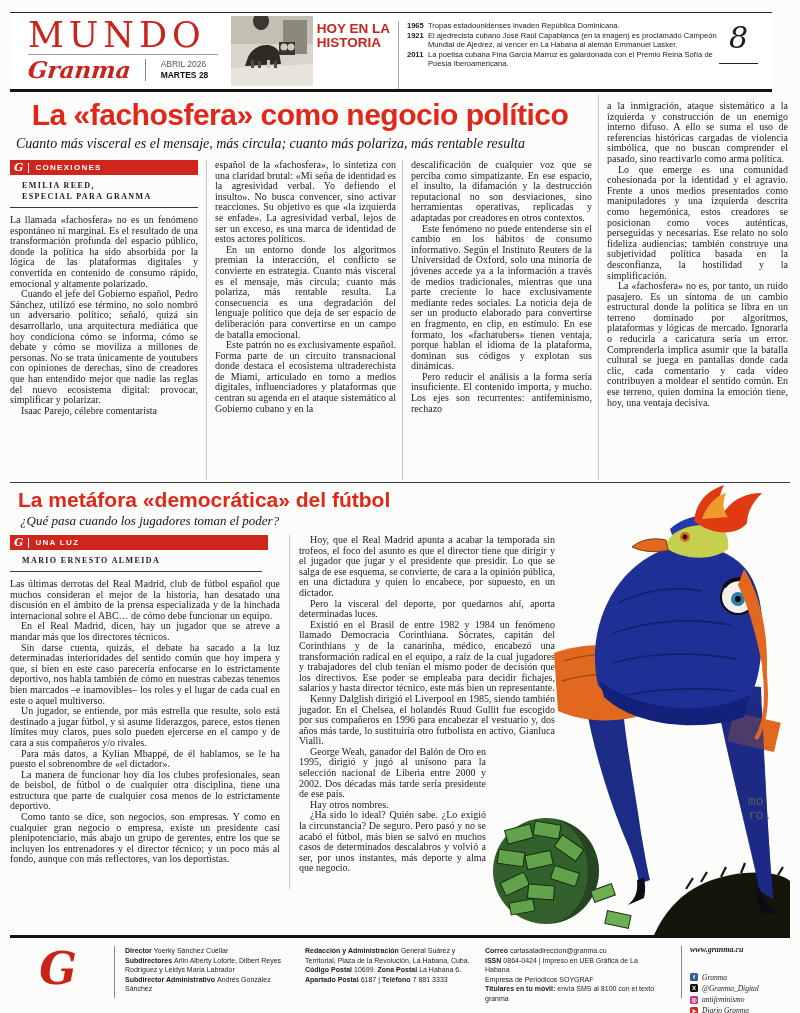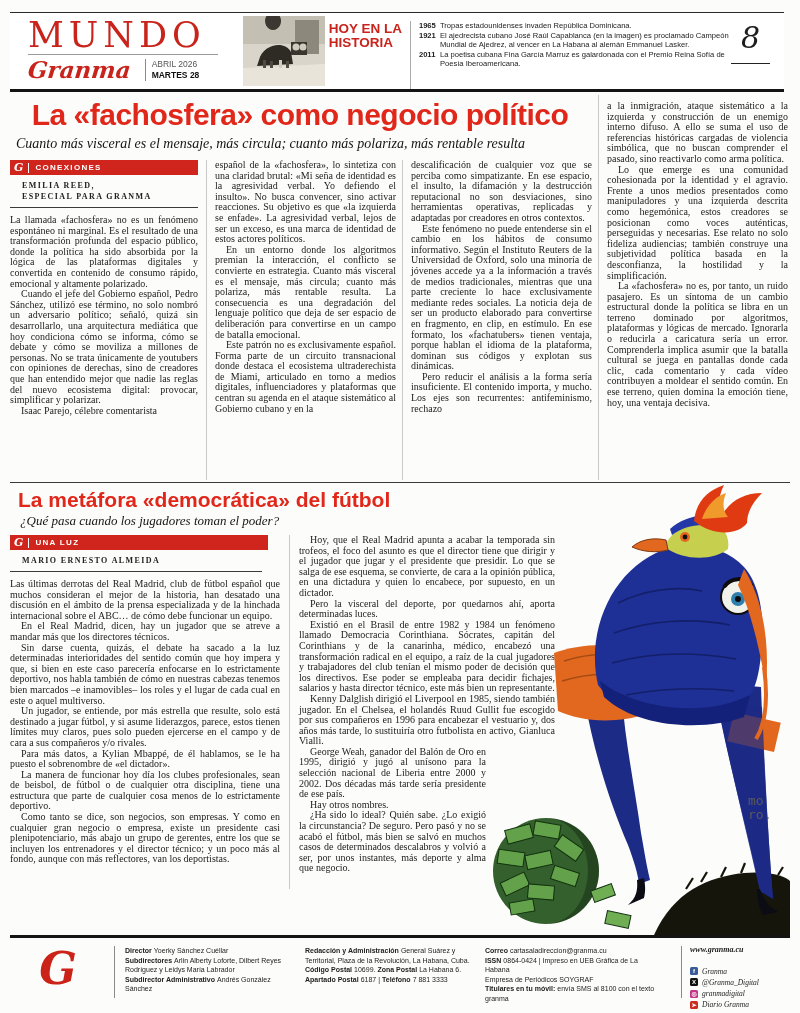--- a/index.html
+++ b/index.html
@@ -1,29 +1,29 @@
 <!DOCTYPE html>
 <html><head>
 <meta charset="utf-8">
 <style>
   html,body{margin:0;padding:0;background:#e8e8e6;}
   .page{position:relative;width:800px;height:1013px;background:#fcfcfa;overflow:hidden;
         font-family:"Liberation Serif",serif;color:#1c1c1c;}
 
   
-  .masthead{position:absolute;top:12px;left:10px;right:16px;height:76px;
+  .masthead{position:absolute;top:12px;left:10px;right:28px;height:76px;
             border-top:1.5px solid #2a2a2a;border-bottom:3px solid #141414;
             display:flex;align-items:stretch;background:#fff;}
   .mast-left{width:228px;padding:4px 0 0 18px;}
   .section-title{font-family:"DejaVu Serif",serif;font-size:35px;line-height:36px;color:#c9241c;
                  letter-spacing:5px;border-bottom:1.5px solid #9a9a9a;padding-bottom:1px;width:190px;}
   .mast-sub{display:flex;align-items:center;margin-top:3px;}
   .brand{font-family:"DejaVu Serif",serif;font-style:italic;font-weight:bold;font-size:23px;
          color:#c9241c;line-height:24px;transform:skewX(-6deg);}
-  .date-box{border-left:1.5px solid #8a8a8a;margin-left:14px;padding-left:6px;
+  .date-box{border-left:1.5px solid #8a8a8a;margin-left:14px;padding-left:15px;
             font-family:"Liberation Sans",sans-serif;font-size:8.5px;line-height:11px;color:#555;}
   .date-day{font-weight:bold;color:#101010;}
   .mast-photo{width:82px;height:70px;margin-top:3px;flex:none;}
   .history-label{font-family:"Liberation Sans",sans-serif;font-weight:bold;font-size:13.5px;
                  line-height:14px;color:#c9241c;margin:9px 8px 0 4px;flex:none;}
   .history-list{list-style:none;margin:8px 0 0;padding:0 0 0 8px;border-left:1px solid #aaa;
                 width:312px;font-family:"Liberation Sans",sans-serif;font-size:7.6px;
                 line-height:9.6px;color:#222;flex:none;}
   .history-list li{display:flex;}
   .history-year{font-weight:bold;width:21px;flex:none;}
@@ -76,21 +76,21 @@
           font-family:"Liberation Sans",sans-serif;font-size:7px;line-height:9.6px;color:#222;}
   .f-logo{font-family:"DejaVu Serif",serif;font-style:italic;font-weight:bold;font-size:44px;
           color:#cc2318;width:96px;text-align:center;line-height:50px;flex:none;}
   .f-div{width:1px;background:#8a8a8a;height:52px;margin:2px 8px 0;flex:none;}
   .f-col{padding:2px 10px 0 2px;}
   .f-colA{width:168px;flex:none;}
   .f-colB{width:168px;flex:none;}
   .f-colC{width:178px;flex:none;}
   .f-line b{margin-right:2px;}
   .f-social{width:108px;flex:none;padding-top:1px;}
-  .f-web{font-family:"Liberation Serif",serif;font-style:italic;font-weight:bold;font-size:8px;margin-bottom:12px;}
+  .f-web{font-family:"Liberation Serif",serif;font-style:italic;font-weight:bold;font-size:8px;margin-bottom:18px;}
   .s-row{display:flex;align-items:center;margin-bottom:1.5px;}
   .s-icon{width:8px;height:8px;flex:none;margin-right:4px;color:#fff;font-size:6px;line-height:8px;
           text-align:center;font-weight:bold;border-radius:1.5px;}
   .s-fb{background:#3a5a98;} .s-x{background:#111;} .s-ig{background:#c13584;} .s-tg{background:#cf2a1e;}
   .s-handle{font-family:"Liberation Serif",serif;font-style:italic;font-size:7.5px;}
 </style>
 </head>
 <body>
 
 <div class="page">
@@ -319,21 +319,21 @@
       <div class="s-row">
         <span class="s-icon s-fb">f</span>
         <span class="s-handle">Granma</span>
       </div>
       <div class="s-row">
         <span class="s-icon s-x">X</span>
         <span class="s-handle">@Granma_Digital</span>
       </div>
       <div class="s-row">
         <span class="s-icon s-ig">◎</span>
-        <span class="s-handle">granmadigital</span>
+        <span class="s-handle">antifeminismo</span>
       </div>
       <div class="s-row">
         <span class="s-icon s-tg">➤</span>
         <span class="s-handle">Diario Granma</span>
       </div>
     </div>
 
   </footer>
 
 </div>

